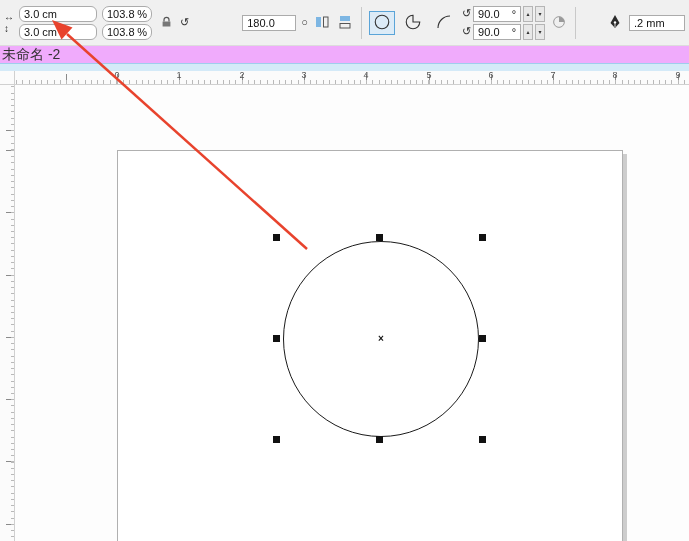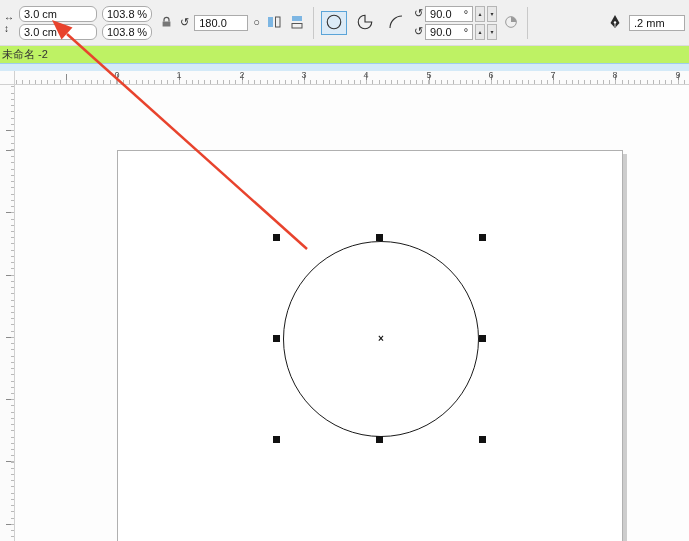--- a/index.html
+++ b/index.html
@@ -19,42 +19,42 @@
     font-size:11px;color:#222;
   }
   .stack{display:flex;flex-direction:column;gap:2px;}
   .field{
     background:#fff;border:1px solid #ababab;height:16px;
     display:flex;align-items:center;padding:0 4px;font-size:11px;color:#111;
   }
   .field .val{flex:1;text-align:left;}
   .size-field{width:78px;border-radius:6px;}
   .scale-field{width:50px;border-radius:7px;}
-  .rot-field{width:54px;}
+  .rot-field{width:54px;margin-left:48px;}
   .angle-field{width:48px;}
   .outline-field{width:56px;}
   .glyph{font-size:11px;color:#333;line-height:1;}
   .dimglyph{font-size:10px;color:#222;line-height:1;}
   button{border:none;background:transparent;padding:0;margin:0;font:inherit;cursor:default;}
   .iconbtn{width:18px;height:18px;display:flex;align-items:center;justify-content:center;}
   .shape-btn{width:26px;height:24px;display:flex;align-items:center;justify-content:center;border:1px solid transparent;}
   .shape-btn.active{background:#dcebf7;border-color:var(--accent_blue);}
   .sep{width:1px;height:32px;background:#c9c9c9;margin:0 2px;flex:0 0 1px;}
   .angle-row{display:flex;align-items:center;gap:2px;}
   .spin-btn{
     width:10px;height:16px;font-size:6px;color:#333;background:#e8e8e8;
     border:1px solid #b5b5b5;display:flex;align-items:center;justify-content:center;
   }
   .pen-group{margin-left:auto;display:flex;align-items:center;gap:8px;}
 
   
   .tabbar{
     position:absolute;top:46px;left:0;right:0;height:17px;
-    background:#bef264;display:flex;align-items:center;
-    font-size:11px;color:#333;padding-left:2px;
+    background:#f0abfc;display:flex;align-items:center;
+    font-size:14px;color:#333;padding-left:2px;
   }
   .blueband{
     position:absolute;top:63px;left:0;right:0;height:8px;
     background:#d4eaf8;border-top:1px solid #9fcdec;
   }
 
   
   .corner{
     position:absolute;top:71px;left:0;width:15px;height:14px;
     background:#fbfbfb;border-right:1px solid #d0d0d0;border-bottom:1px solid #d0d0d0;

